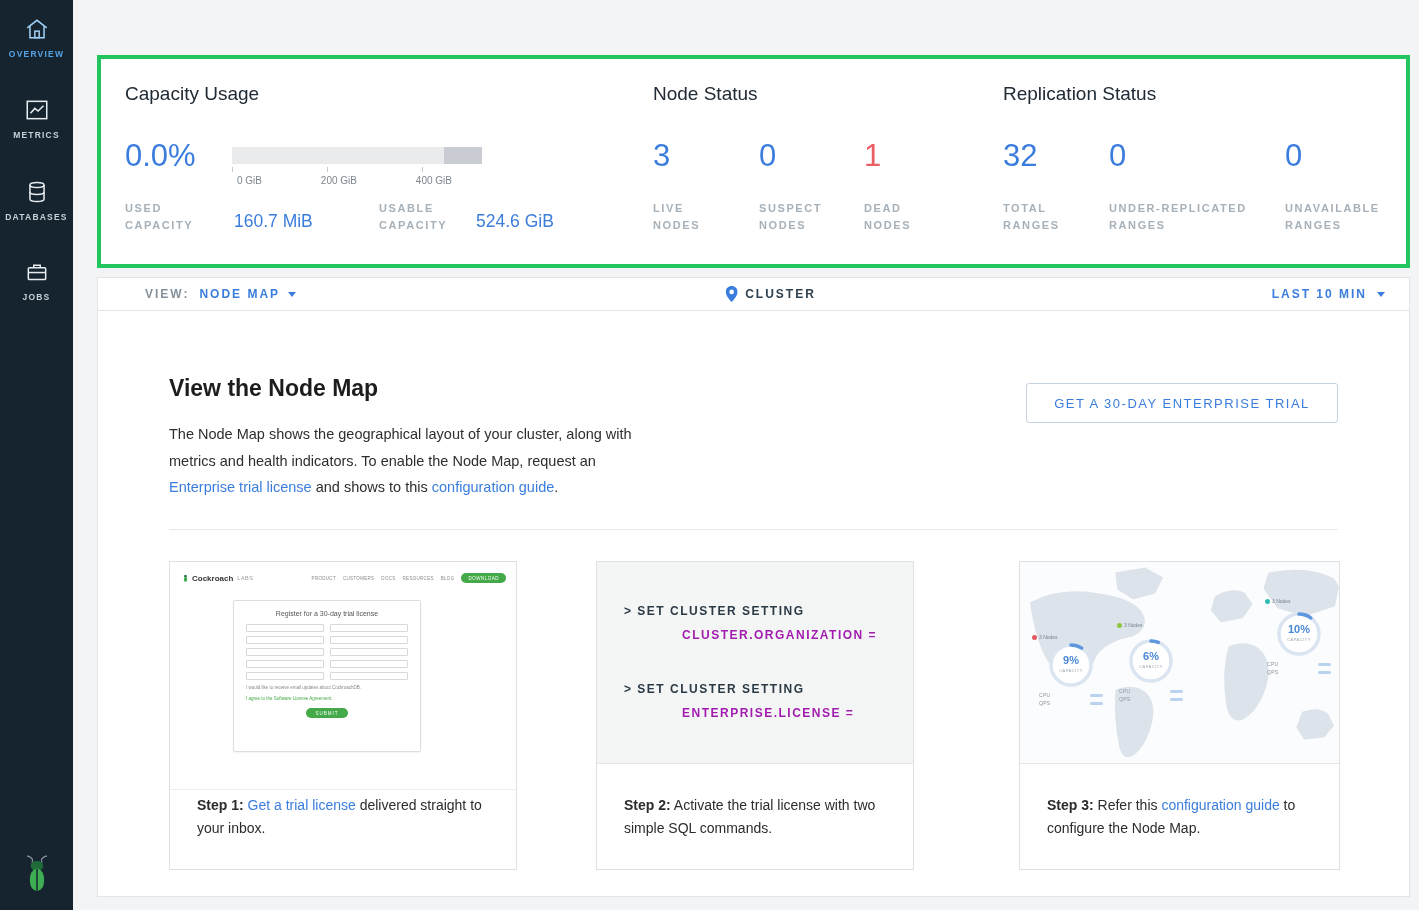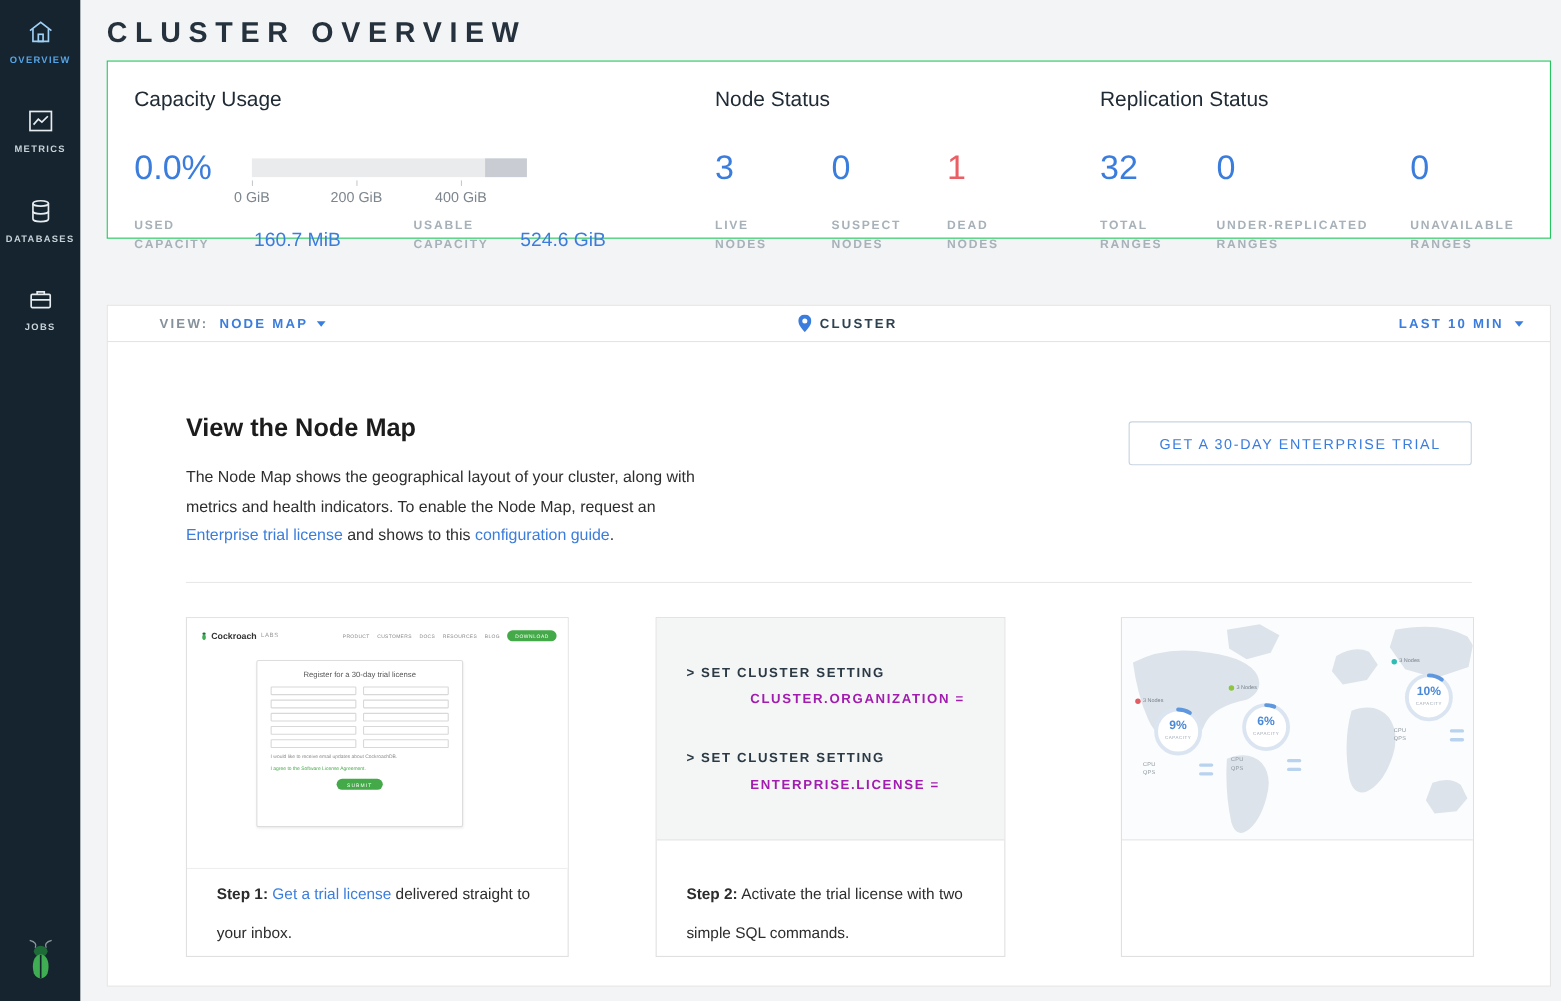--- a/index.html
+++ b/index.html
@@ -13,29 +13,29 @@
   .nav-item svg { display:block; margin:0 auto; }
   .nav-label { margin-top:7px; font-size:8.5px; letter-spacing:1.2px; color:#c7d1d8; font-weight:bold; }
   .nav-item.active .nav-label { color:#55a4e6; }
   .logo-wrap { position:absolute; left:0; bottom:12px; width:73px; text-align:center; cursor:pointer; }
 
   
   .page-title { position:absolute; left:97px; top:13px; font-size:26px; line-height:32px; font-weight:600;
                 letter-spacing:7px; color:#25313c; }
 
   
-  .summary-card { position:absolute; left:97px; top:55px; width:1313px; height:162px;
-                  background:#fff; border:1px solid #22c55e; }
+  .summary-card { position:absolute; left:97px; top:55px; width:1313px; height:213px;
+                  background:#fff; border:4px solid #22c55e; }
   .section-title { position:absolute; top:24px; font-size:19px; color:#202b35; font-weight:400; }
   .big-stat { position:absolute; top:80px; font-size:31px; line-height:34px; color:#3b7ddd; font-weight:400; }
   .bar-track { position:absolute; left:131px; top:88px; width:250px; height:17px; background:#e9ebed; }
   .bar-dark { position:absolute; right:0; top:0; width:38px; height:100%; background:#c9cdd3; }
   .tick { position:absolute; top:108px; width:1px; height:5px; background:#c6cacd; }
-  .tick-label { position:absolute; top:116px; width:60px; margin-left:-30px; text-align:center;
-                font-size:13px; color:#7d868e; }
+  .tick-label { position:absolute; top:116px; width:60px; margin-left:-30px; text-align:right;
+                font-size:10px; color:#7d868e; }
   .cap-label, .stat-label { font-size:11px; letter-spacing:1.6px; line-height:17px; color:#a7b1b9; font-weight:bold; }
   .cap-label { position:absolute; top:141px; width:82px; }
   .cap-value { position:absolute; top:152px; font-size:17.5px; color:#3b7ddd; }
   .stat { position:absolute; top:80px; }
   .stat-value { font-size:31px; line-height:34px; color:#3b7ddd; font-weight:400; }
   .stat-value.red { color:#ea5f65; }
   .stat-label { margin-top:27px; width:82px; }
 
   
   .view-bar { position:absolute; left:97px; top:277px; width:1313px; height:34px; background:#fff;
@@ -59,21 +59,21 @@
   .link { color:#3b7ddd; cursor:pointer; text-decoration:none; }
   .trial-btn { position:absolute; right:71px; top:72px; width:312px; height:40px; background:#fff;
                border:1px solid #c7d3e2; border-radius:3px; color:#3b7ddd; font-size:13px;
                letter-spacing:1.5px; font-family:"Liberation Sans",sans-serif; cursor:pointer; }
   .divider { position:absolute; left:71px; right:71px; top:218px; height:1px; background:#e8e8e8; }
 
   .step-card { position:absolute; top:250px; height:309px; background:#fff; border:1px solid #e0e0e0; }
   .card-1 { left:71px;  width:348px; }
   .card-2 { left:498px; width:318px; }
   .card-3 { left:921px; width:321px; }
-  .caption { position:absolute; left:27px; right:18px; top:232px; font-size:14px; line-height:36px; color:#2c2c2c; }
+  .caption { position:absolute; left:27px; right:18px; top:232px; font-size:14px; line-height:23px; color:#2c2c2c; }
   .caption b { font-weight:bold; }
 
   
   .mock { position:absolute; left:0; right:0; top:0; height:228px; border-bottom:1px solid #eee; background:#fff; overflow:hidden; }
   .mock-header { position:absolute; top:8px; left:12px; right:10px; height:16px; display:flex;
                  align-items:center; justify-content:space-between; }
   .mock-brand { display:flex; align-items:center; gap:3px; font-size:8px; font-weight:bold; color:#333; }
   .mock-labs { font-size:5.5px; color:#999; letter-spacing:.5px; font-weight:normal; margin-left:1px; }
   .mock-nav { display:flex; align-items:center; gap:7px; }
   .mock-nav .mnav { font-size:4.5px; letter-spacing:.3px; color:#8a8a8a; }
@@ -149,21 +149,20 @@
       <svg width="30" height="40" viewBox="0 0 24 32">
         <path d="M8 7 Q10 3 4 1.5" fill="none" stroke="#8d979f" stroke-width="1"></path>
         <path d="M16 7 Q14 3 20 1.5" fill="none" stroke="#8d979f" stroke-width="1"></path>
         <ellipse cx="12" cy="9.5" rx="5" ry="4" fill="#1e6b37"></ellipse>
         <path d="M12 11.5 C6.5 12.5 5.3 19.5 7 25.5 C9 30.5 15 30.5 17 25.5 C18.7 19.5 17.5 12.5 12 11.5 Z" fill="#3fae52"></path>
         <line x1="12" y1="12" x2="12" y2="29" stroke="#16242f" stroke-width="1.2"></line>
       </svg>
     </div>
   </aside>
 
-  <h1 class="page-title">CLUSTER OVERVIEW</h1>
 
   <section class="summary-card">
 
     <div class="section-title" style="left:24px">Capacity Usage</div>
     <div class="big-stat" style="left:24px">0.0%</div>
     <div class="bar-track">
       <div class="bar-dark"></div>
     </div>
     <div class="tick" style="left:131px"></div>
     <div class="tick" style="left:226px"></div>
@@ -360,16 +359,17 @@
                 <span>CPU</span>
                 <i class="mini-bar"></i>
               </div>
             <div class="grow">
                 <span>QPS</span>
                 <i class="mini-bar"></i>
               </div>
           </div>
         </div>
       </div>
+      <p class="caption"><b>Step 3:</b><span> Refer this </span><a class="link">configuration guide</a><span> to configure the Node Map.</span></p>
     </div>
   </section>
 
 </div>
 
 </body></html>

